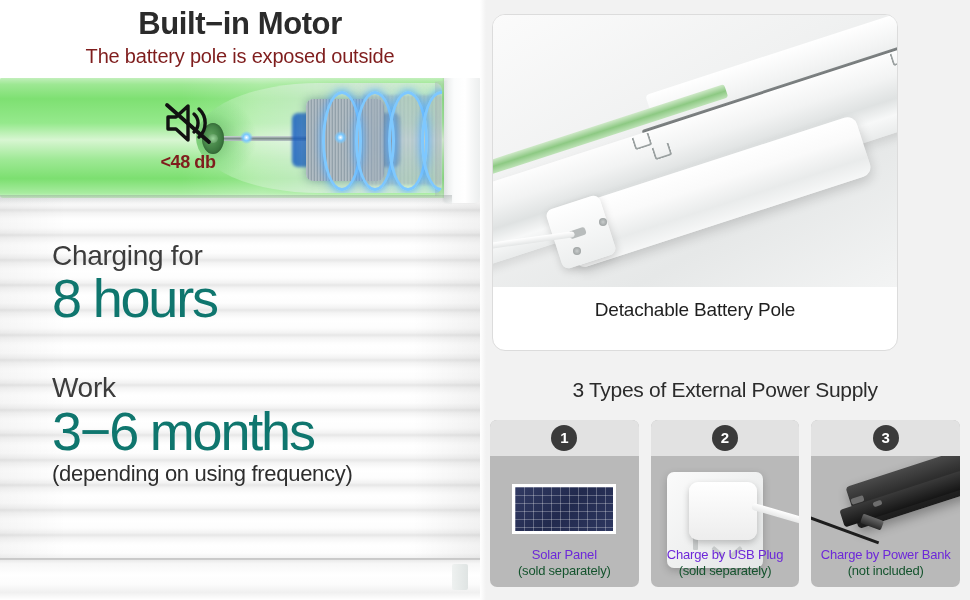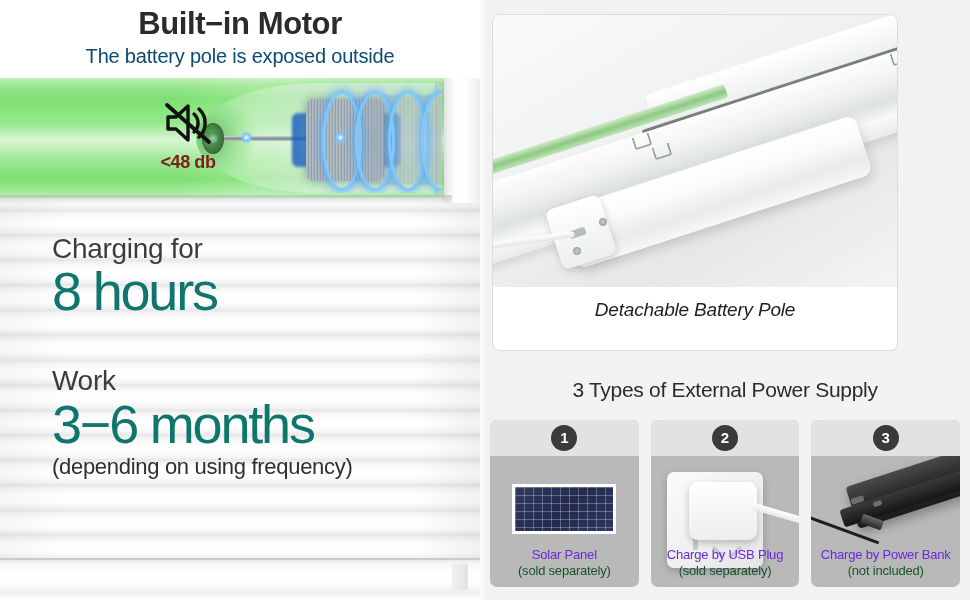--- a/index.html
+++ b/index.html
@@ -15,21 +15,21 @@
   
   .page { position:absolute; inset:0; display:flex; }
   .left-panel  { position:relative; width:480px; height:600px; background:#ffffff; overflow:hidden; }
   .right-panel { position:relative; width:490px; height:600px; background:#f2f2f2; }
 
   
   .lp-head { position:absolute; top:0; left:0; width:480px; height:78px;
              background:#ffffff; z-index:6; text-align:center; }
   .lp-title { font-size:31px; font-weight:700; letter-spacing:-0.4px;
               color:#2b2b2b; padding-top:6px; line-height:1.18; }
-  .lp-sub { font-size:20px; font-weight:400; color:#0c4a6e; line-height:1.2;
+  .lp-sub { font-size:20px; font-weight:400; color:#7f1d1d; line-height:1.2;
             letter-spacing:-0.2px; margin-top:1px;text-align:center; }
 
   
   .tube-wrap { position:absolute; top:77px; left:0; width:480px; height:124px; z-index:5; }
   .tube-body {
     position:absolute; top:0; left:0; width:452px; height:121px;
     background:
       linear-gradient(to bottom,
         #c8f0c2 0%, #9ee894 6%, #7ee072 18%, #95e98c 38%,
         #d8f6d2 52%, #9fe996 68%, #7cdf70 84%, #a8ecA0 96%, #d6f5d0 100%);
@@ -125,36 +125,36 @@
   .blind-rail:before{
     content:""; position:absolute; top:0; left:0; width:100%; height:2px;
     background:rgba(160,160,160,.4);
   }
   .rail-tab {
     position:absolute; bottom:10px; right:12px; width:16px; height:26px;
     background:linear-gradient(to right,#eef1f0,#dfe4e3); border-radius:2px;
   }
 
   
-  .copy { position:absolute; left:52px; top:233px; z-index:4; }
+  .copy { position:absolute; left:52px; top:240px; z-index:4; }
   .copy-label  { font-size:28px; font-weight:400; color:#3c3c3c; letter-spacing:-0.3px; line-height:1.15; }
   .copy-big    { font-size:54px; font-weight:400; color:#0f766e; letter-spacing:-2.2px; line-height:1.04; margin-top:-2px; }
   .copy-block2 { margin-top:46px; }
   .copy-note   { font-size:22px; font-weight:400; color:#2e2e2e; letter-spacing:-0.3px; margin-top:2px; }
   .mute-badge { position:absolute; top:100px; left:143px; z-index:7; text-align:center; width:90px; }
   .mute-db { font-size:18px; font-weight:700; color:#7f1d1d; margin-top:2px; letter-spacing:-0.4px; }
 
   
   .panel-divider { position:absolute; top:0; left:480px; width:6px; height:600px;
       background:linear-gradient(to right,#ffffff,#f2f2f2); z-index:9; }
 
   
   .card-top {
     position:absolute; top:14px; left:12px; width:406px; height:337px;
-    background:#ffffff; border:1px solid #dcdcdc; border-radius:8px; overflow:hidden;font-style:italic;
+    background:#ffffff; border:1px solid #dcdcdc; border-radius:13px; overflow:hidden;
   }
   .card-photo {
     position:relative; width:100%; height:272px;
     background:linear-gradient(150deg,#fbfbfb 0%, #f0f1f1 40%, #e6e8e8 70%, #f3f4f4 100%);
     overflow:hidden;
   }
   
   .rail-long {
     position:absolute; top:86px; left:-46px; width:600px; height:78px;
     background:linear-gradient(to bottom,#fdfdfd 0%, #f2f3f3 30%, #dfe2e2 58%, #f7f8f8 78%, #e9ebeb 100%);

